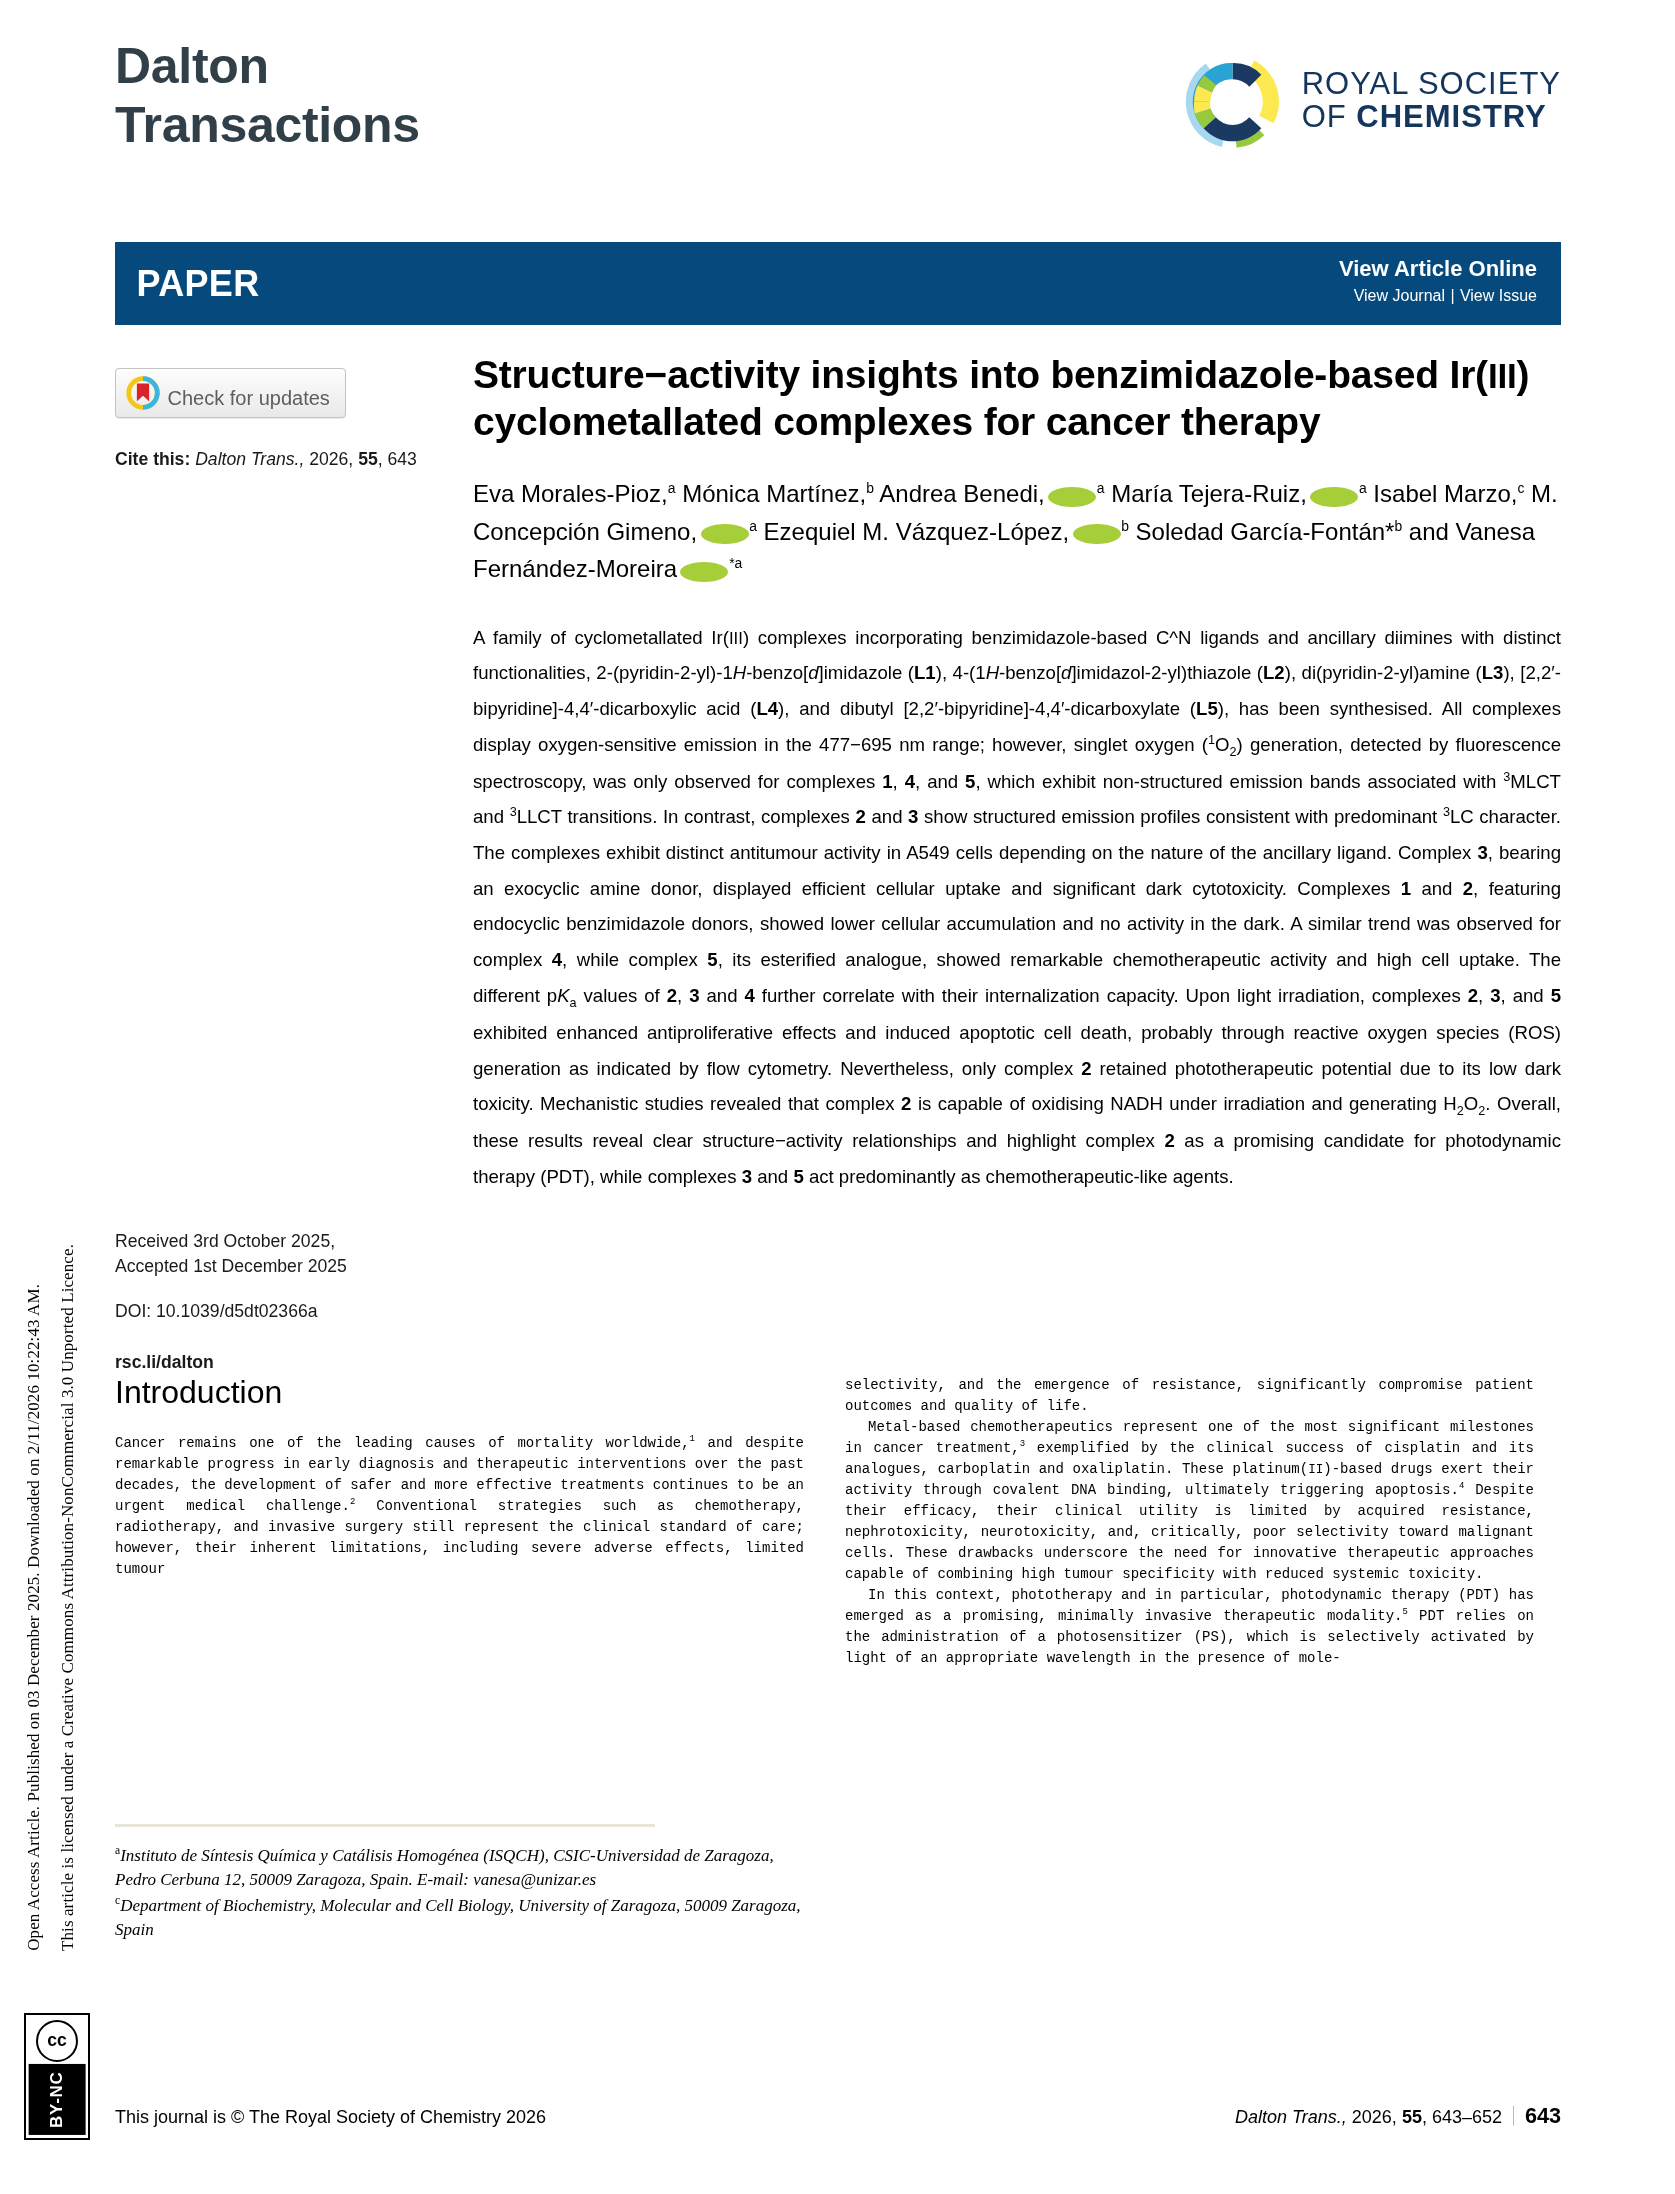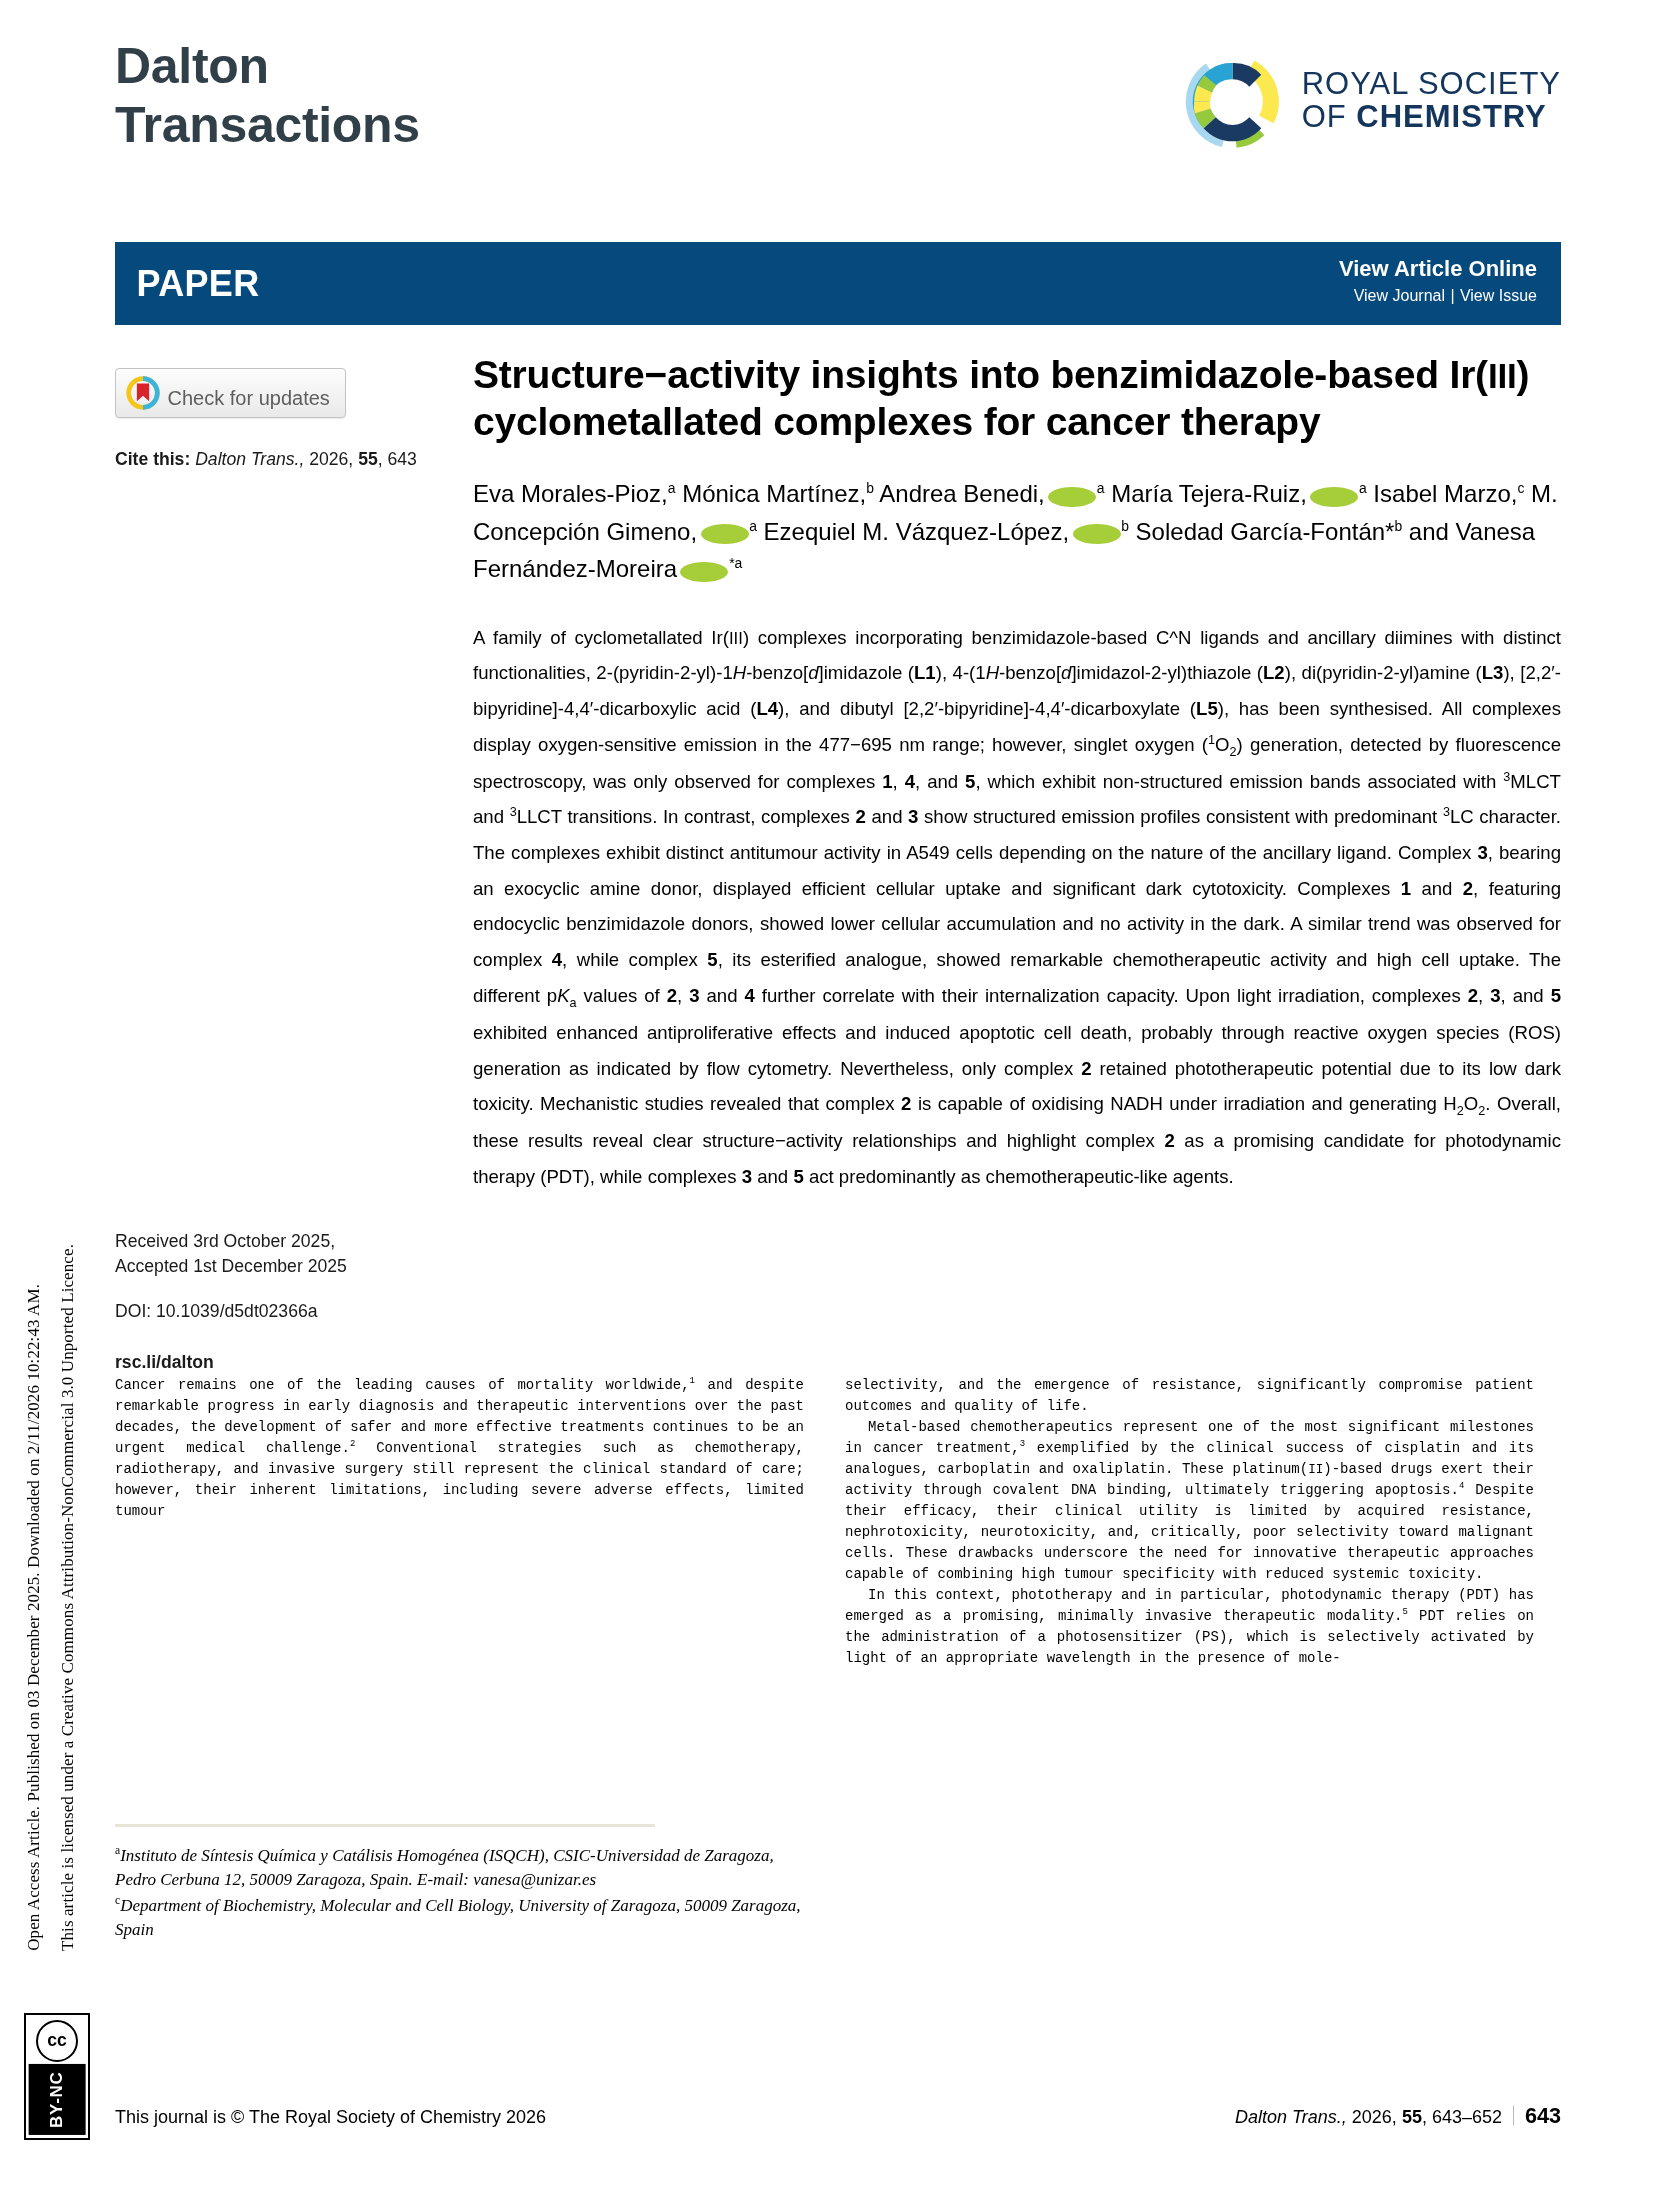--- a/index.html
+++ b/index.html
@@ -310,20 +310,21 @@
   </div>
 
   <div id="article-head">
     <h1 id="article-title">Structure−activity insights into benzimidazole-based Ir(<span class="sc">III</span>) cyclometallated complexes for cancer therapy</h1>
     <div id="authors"><span>Eva Morales-Pioz,</span><sup>a</sup> <span>Mónica Martínez,</span><sup>b</sup> <span>Andrea Benedi,</span><span class="orcid">iD</span><sup>a</sup> <span>María Tejera-Ruiz,</span><span class="orcid">iD</span><sup>a</sup> <span>Isabel Marzo,</span><sup>c</sup> <span>M. Concepción Gimeno,</span><span class="orcid">iD</span><sup>a</sup> <span>Ezequiel M. Vázquez-López,</span><span class="orcid">iD</span><sup>b</sup> <span>Soledad García-Fontán*</span><sup>b</sup> <span>and Vanesa Fernández-Moreira</span><span class="orcid">iD</span><sup>*a</sup></div>
     <div id="abstract">A family of cyclometallated Ir(<span class="sc">III</span>) complexes incorporating benzimidazole-based C^N ligands and ancillary diimines with distinct functionalities, 2-(pyridin-2-yl)-1<i>H</i>-benzo[<i>d</i>]imidazole (<b>L1</b>), 4-(1<i>H</i>-benzo[<i>d</i>]imidazol-2-yl)thiazole (<b>L2</b>), di(pyridin-2-yl)amine (<b>L3</b>), [2,2′-bipyridine]-4,4′-dicarboxylic acid (<b>L4</b>), and dibutyl [2,2′-bipyridine]-4,4′-dicarboxylate (<b>L5</b>), has been synthesised. All complexes display oxygen-sensitive emission in the 477−695 nm range; however, singlet oxygen (<sup>1</sup>O<sub>2</sub>) generation, detected by fluorescence spectroscopy, was only observed for complexes <b>1</b>, <b>4</b>, and <b>5</b>, which exhibit non-structured emission bands associated with <sup>3</sup>MLCT and <sup>3</sup>LLCT transitions. In contrast, complexes <b>2</b> and <b>3</b> show structured emission profiles consistent with predominant <sup>3</sup>LC character. The complexes exhibit distinct antitumour activity in A549 cells depending on the nature of the ancillary ligand. Complex <b>3</b>, bearing an exocyclic amine donor, displayed efficient cellular uptake and significant dark cytotoxicity. Complexes <b>1</b> and <b>2</b>, featuring endocyclic benzimidazole donors, showed lower cellular accumulation and no activity in the dark. A similar trend was observed for complex <b>4</b>, while complex <b>5</b>, its esterified analogue, showed remarkable chemotherapeutic activity and high cell uptake. The different p<i>K</i><sub>a</sub> values of <b>2</b>, <b>3</b> and <b>4</b> further correlate with their internalization capacity. Upon light irradiation, complexes <b>2</b>, <b>3</b>, and <b>5</b> exhibited enhanced antiproliferative effects and induced apoptotic cell death, probably through reactive oxygen species (ROS) generation as indicated by flow cytometry. Nevertheless, only complex <b>2</b> retained phototherapeutic potential due to its low dark toxicity. Mechanistic studies revealed that complex <b>2</b> is capable of oxidising NADH under irradiation and generating H<sub>2</sub>O<sub>2</sub>. Overall, these results reveal clear structure−activity relationships and highlight complex <b>2</b> as a promising candidate for photodynamic therapy (PDT), while complexes <b>3</b> and <b>5</b> act predominantly as chemotherapeutic-like agents.</div>
   </div>
 
   <div id="body-cols">
     <div class="col" id="col-left">
+      <h2 class="section-heading">Introduction</h2>
       <div id="intro-left">
           <p class="body-p">Cancer remains one of the leading causes of mortality worldwide,<sup>1</sup> and despite remarkable progress in early diagnosis and therapeutic interventions over the past decades, the development of safer and more effective treatments continues to be an urgent medical challenge.<sup>2</sup> Conventional strategies such as chemotherapy, radiotherapy, and invasive surgery still represent the clinical standard of care; however, their inherent limitations, including severe adverse effects, limited tumour</p>
         </div>
     </div>
     <div class="col" id="col-right">
       <div id="intro-right">
           <p class="body-p">selectivity, and the emergence of resistance, significantly compromise patient outcomes and quality of life.</p>
           <p class="body-p">Metal-based chemotherapeutics represent one of the most significant milestones in cancer treatment,<sup>3</sup> exemplified by the clinical success of cisplatin and its analogues, carboplatin and oxaliplatin. These platinum(<span class="sc">II</span>)-based drugs exert their activity through covalent DNA binding, ultimately triggering apoptosis.<sup>4</sup> Despite their efficacy, their clinical utility is limited by acquired resistance, nephrotoxicity, neurotoxicity, and, critically, poor selectivity toward malignant cells. These drawbacks underscore the need for innovative therapeutic approaches capable of combining high tumour specificity with reduced systemic toxicity.</p>
           <p class="body-p">In this context, phototherapy and in particular, photodynamic therapy (PDT) has emerged as a promising, minimally invasive therapeutic modality.<sup>5</sup> PDT relies on the administration of a photosensitizer (PS), which is selectively activated by light of an appropriate wavelength in the presence of mole-</p>
         </div>

